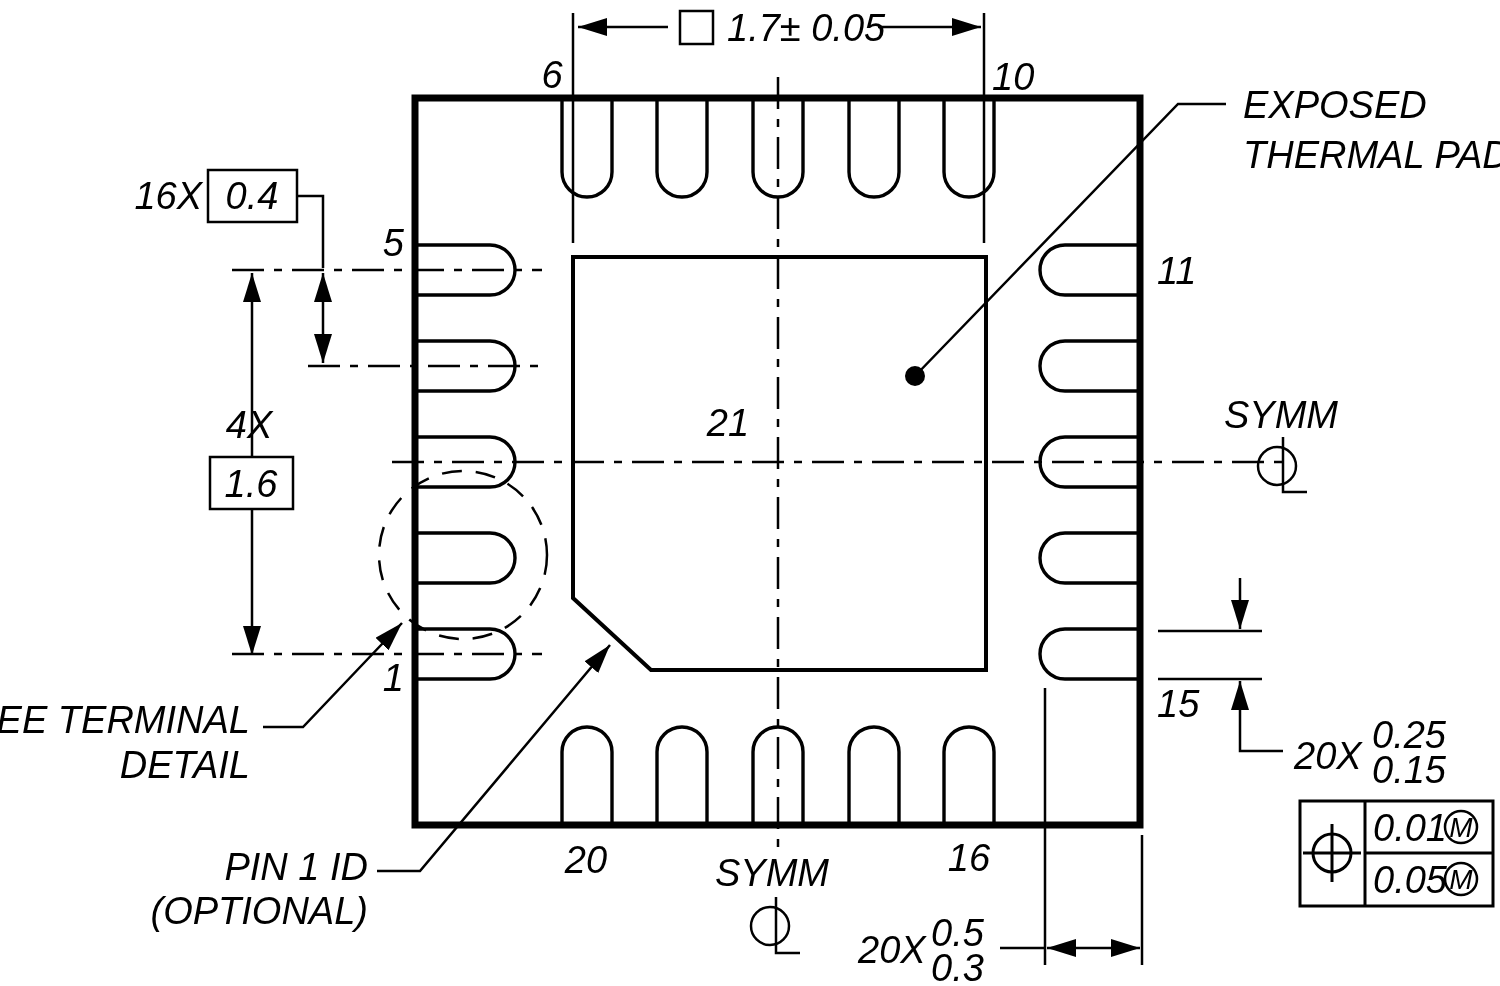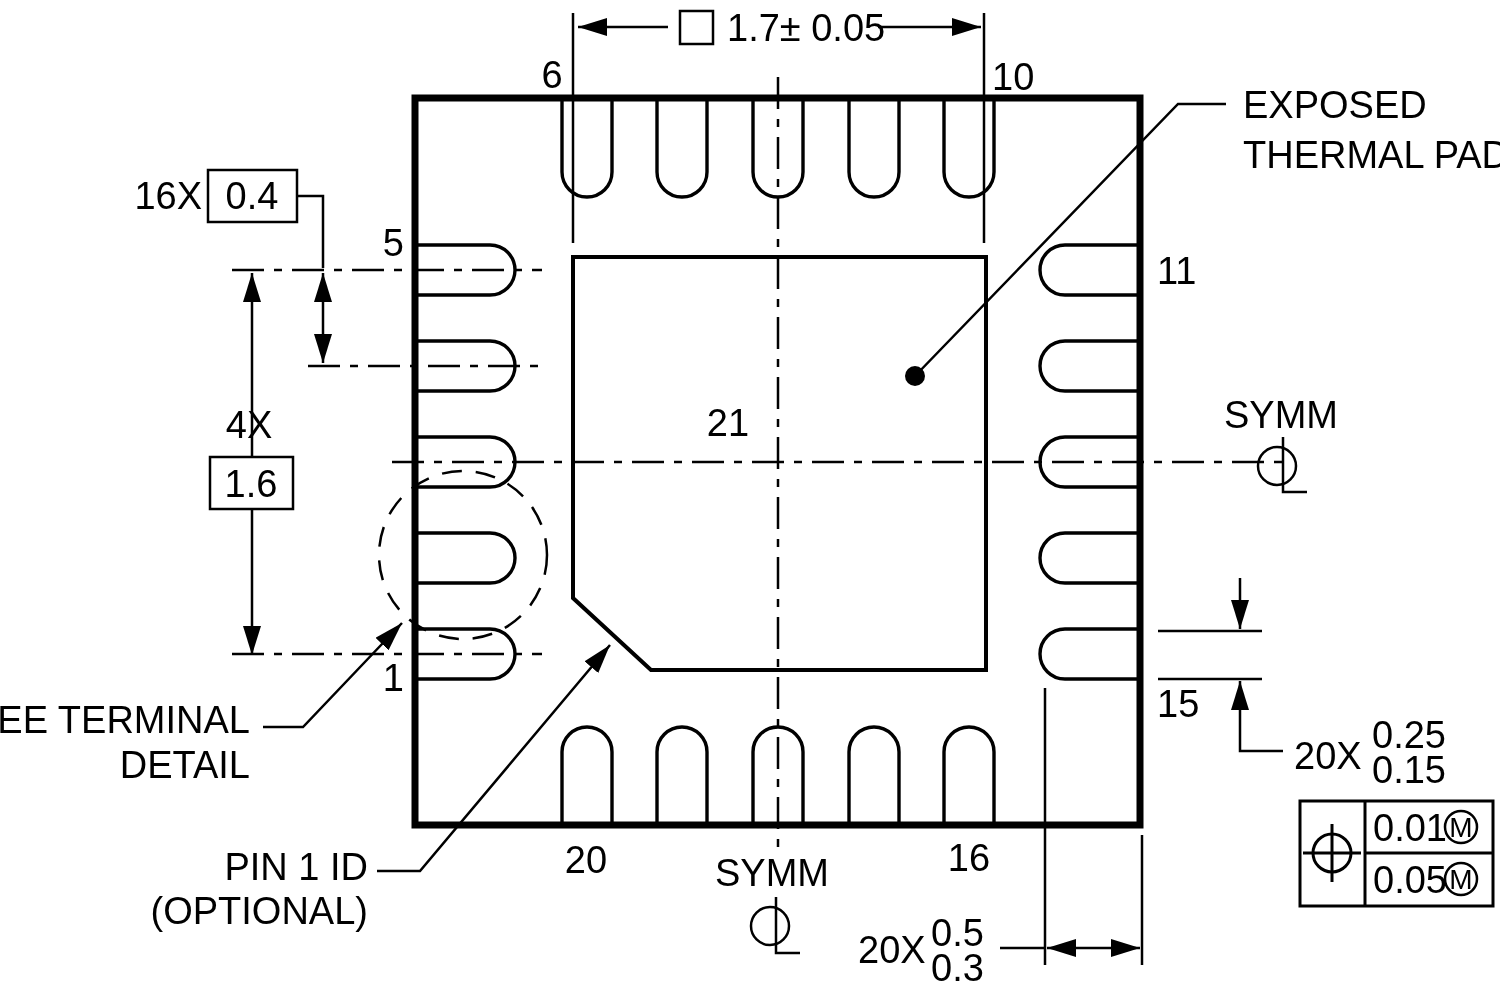--- a/index.html
+++ b/index.html
@@ -1,16 +1,16 @@
 <!DOCTYPE html>
 <html><head>
 <meta charset="utf-8">
 <style>
   html,body{margin:0;padding:0;background:#ffffff;}
-  .stage{width:1232px;height:986px;position:relative;background:#ffffff;}
+  .stage{width:1232px;height:986px;position:relative;background:#ffffff;font-style:italic;}
   svg text{font-family:"Liberation Sans","DejaVu Sans",sans-serif;fill:#000000;}
   .t38{font-size:38px;}
   .t28{font-size:28px;}
   .ln{stroke:#000000;fill:none;stroke-width:2.5px;}
   .thick{stroke:#000000;fill:none;stroke-width:7px;}
   .med{stroke:#000000;fill:none;stroke-width:4px;}
   .pin{stroke:#000000;fill:none;stroke-width:3.4px;}
   .fcf{stroke:#000000;fill:none;stroke-width:3px;}
   .cl{stroke-dasharray:32 10 8 10;}
   .dashc{stroke-dasharray:20 14;}

